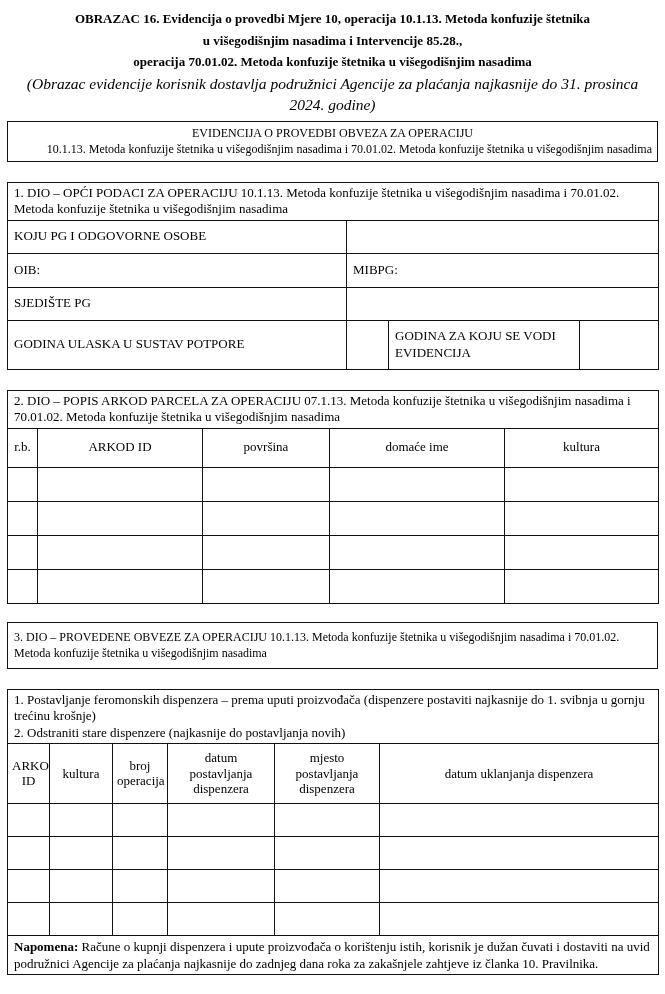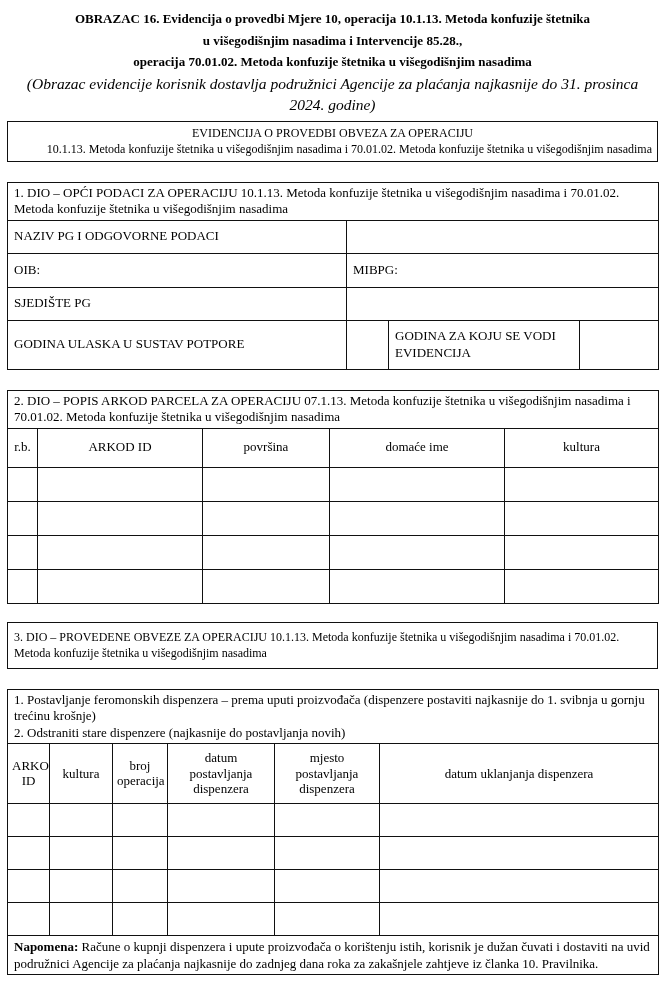--- a/index.html
+++ b/index.html
@@ -98,21 +98,21 @@
       <col style="width:339px">
         <col style="width:42px">
         <col style="width:191px">
         <col style="width:79px">
     </colgroup>
     <tbody>
         <tr>
       <td colspan="4" class="heading-cell">1. DIO – OPĆI PODACI ZA OPERACIJU 10.1.13. Metoda konfuzije štetnika u višegodišnjim nasadima i 70.01.02. Metoda konfuzije štetnika u višegodišnjim nasadima</td>
     </tr>
     <tr class="row-naziv">
-      <td>NAZIV PG I ODGOVORNE PODACI</td>
+      <td>KOJU PG I ODGOVORNE OSOBE</td>
       <td colspan="3"></td>
     </tr>
     <tr class="row-oib">
       <td>OIB:</td>
       <td colspan="3">MIBPG:</td>
     </tr>
     <tr class="row-sjediste">
       <td>SJEDIŠTE PG</td>
       <td colspan="3"></td>
     </tr>

